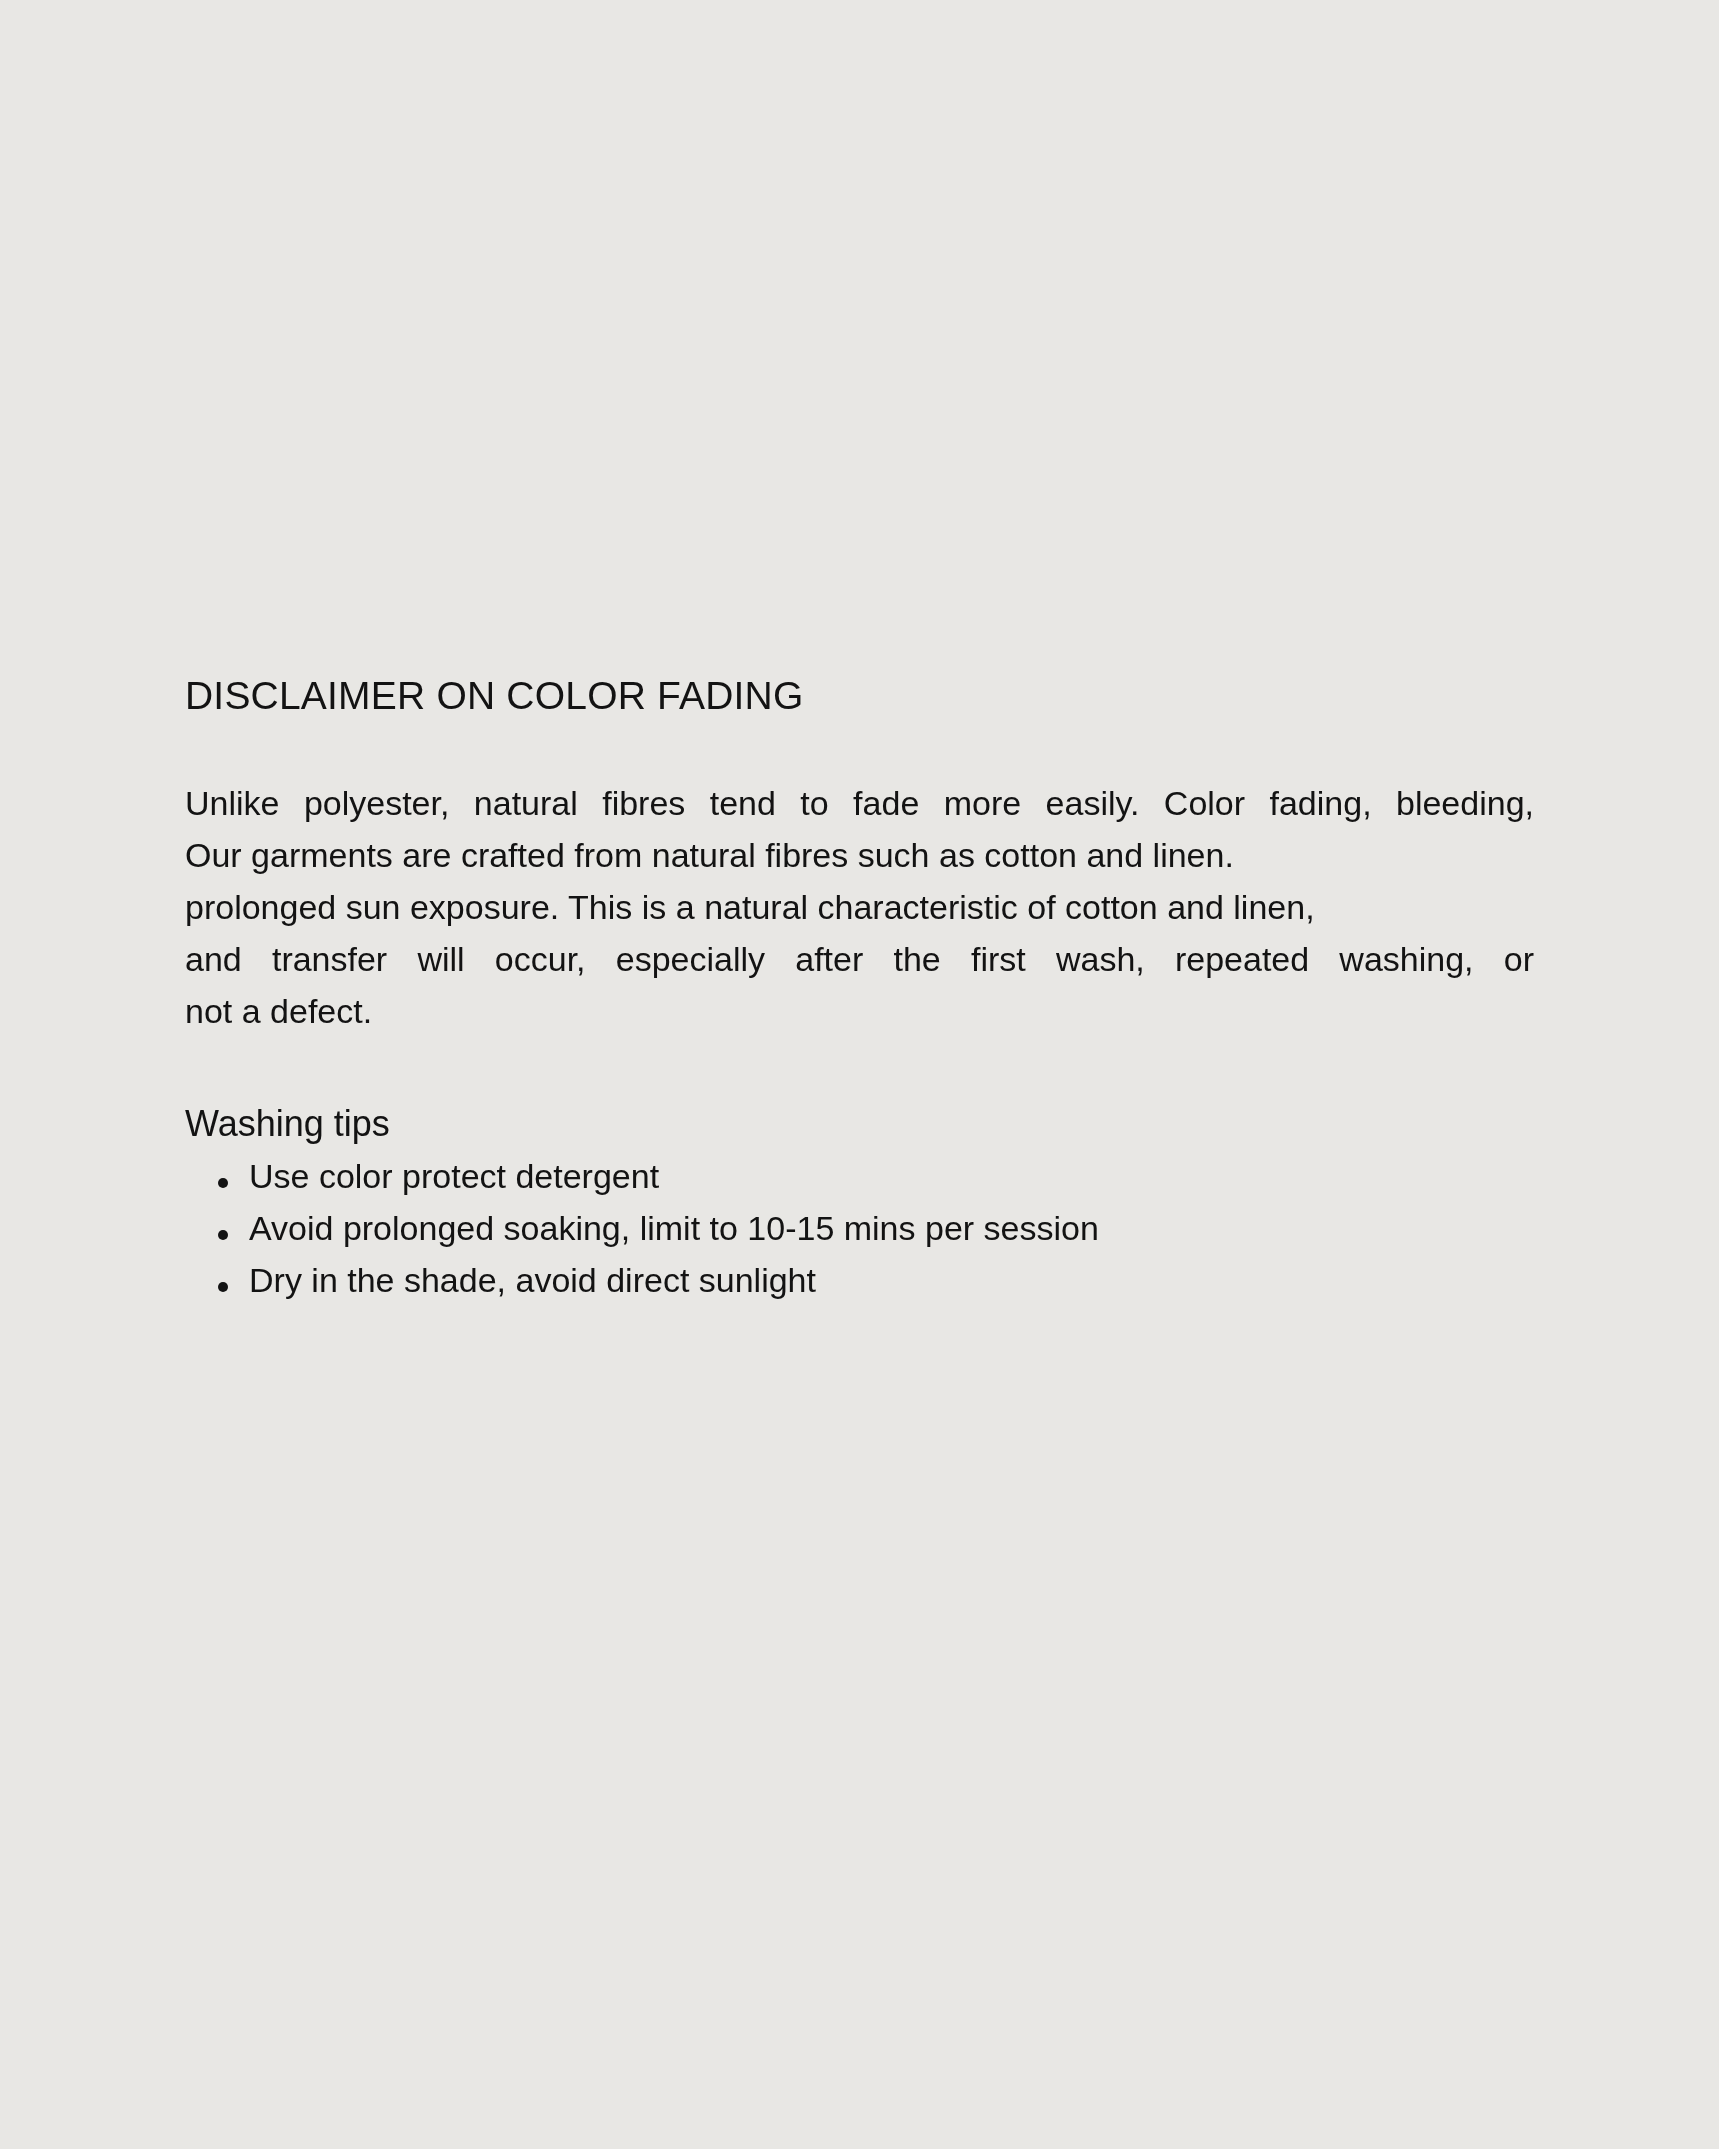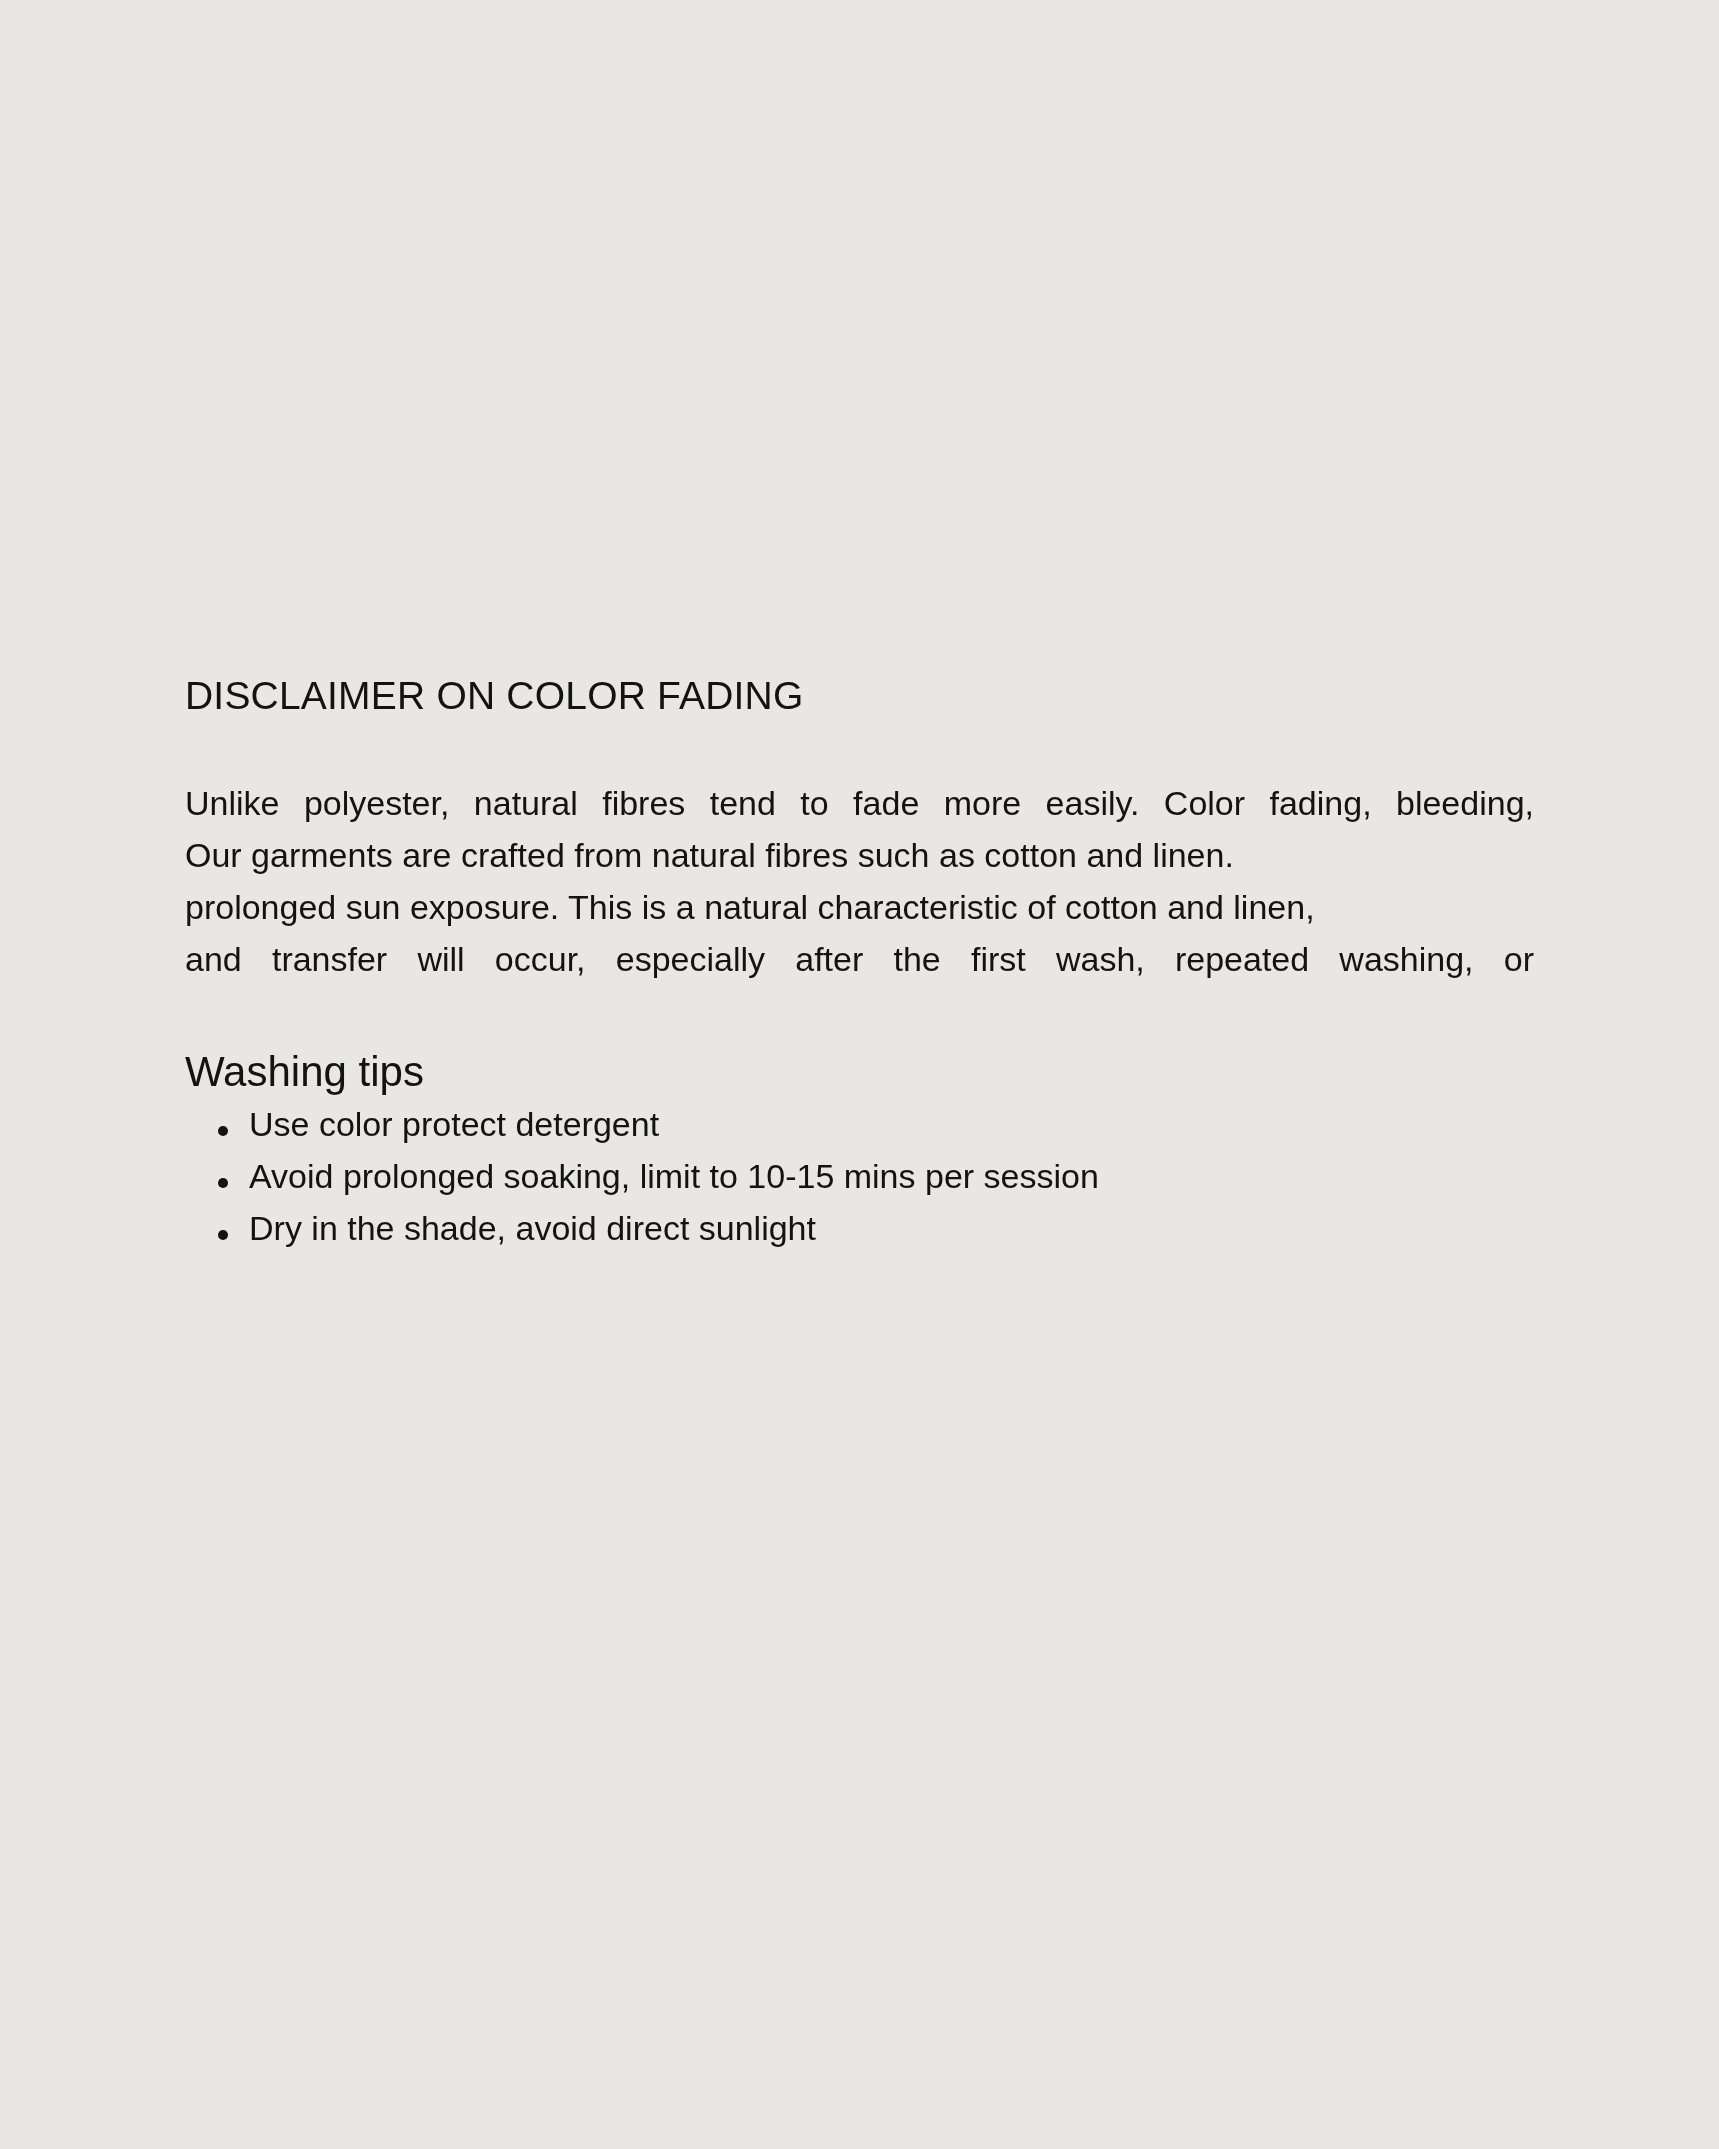--- a/index.html
+++ b/index.html
@@ -35,21 +35,21 @@
   }
   .para .line {
     text-align: left;
   }
   .para .line.just {
     text-align: justify;
     text-align-last: justify;
   }
   .tips-label {
     margin-top: 61px;
-    font-size: 42px;
+    font-size: 36px;
     line-height: 52px;
   }
   .tips-list {
     list-style: none;
     margin: 0;
     padding: 0;
     font-size: 34px;
     line-height: 52px;
   }
   .tips-list li {
@@ -71,20 +71,21 @@
 
 <div class="content">
 
   <h1 class="heading">DISCLAIMER ON COLOR FADING</h1>
 
   <div class="para">
     <div class="line just">Unlike polyester, natural fibres tend to fade more easily. Color fading, bleeding,</div>
     <div class="line">Our garments are crafted from natural fibres such as cotton and linen.</div>
     <div class="line">prolonged sun exposure. This is a natural characteristic of cotton and linen,</div>
     <div class="line just">and transfer will occur, especially after the first wash, repeated washing, or</div>
+    <div class="line">not a defect.</div>
   </div>
 
   <div class="tips-label">Washing tips</div>
 
   <ul class="tips-list">
     <li>
       <span class="dot"></span>
       <span>Use color protect detergent</span>
     </li>
     <li>

